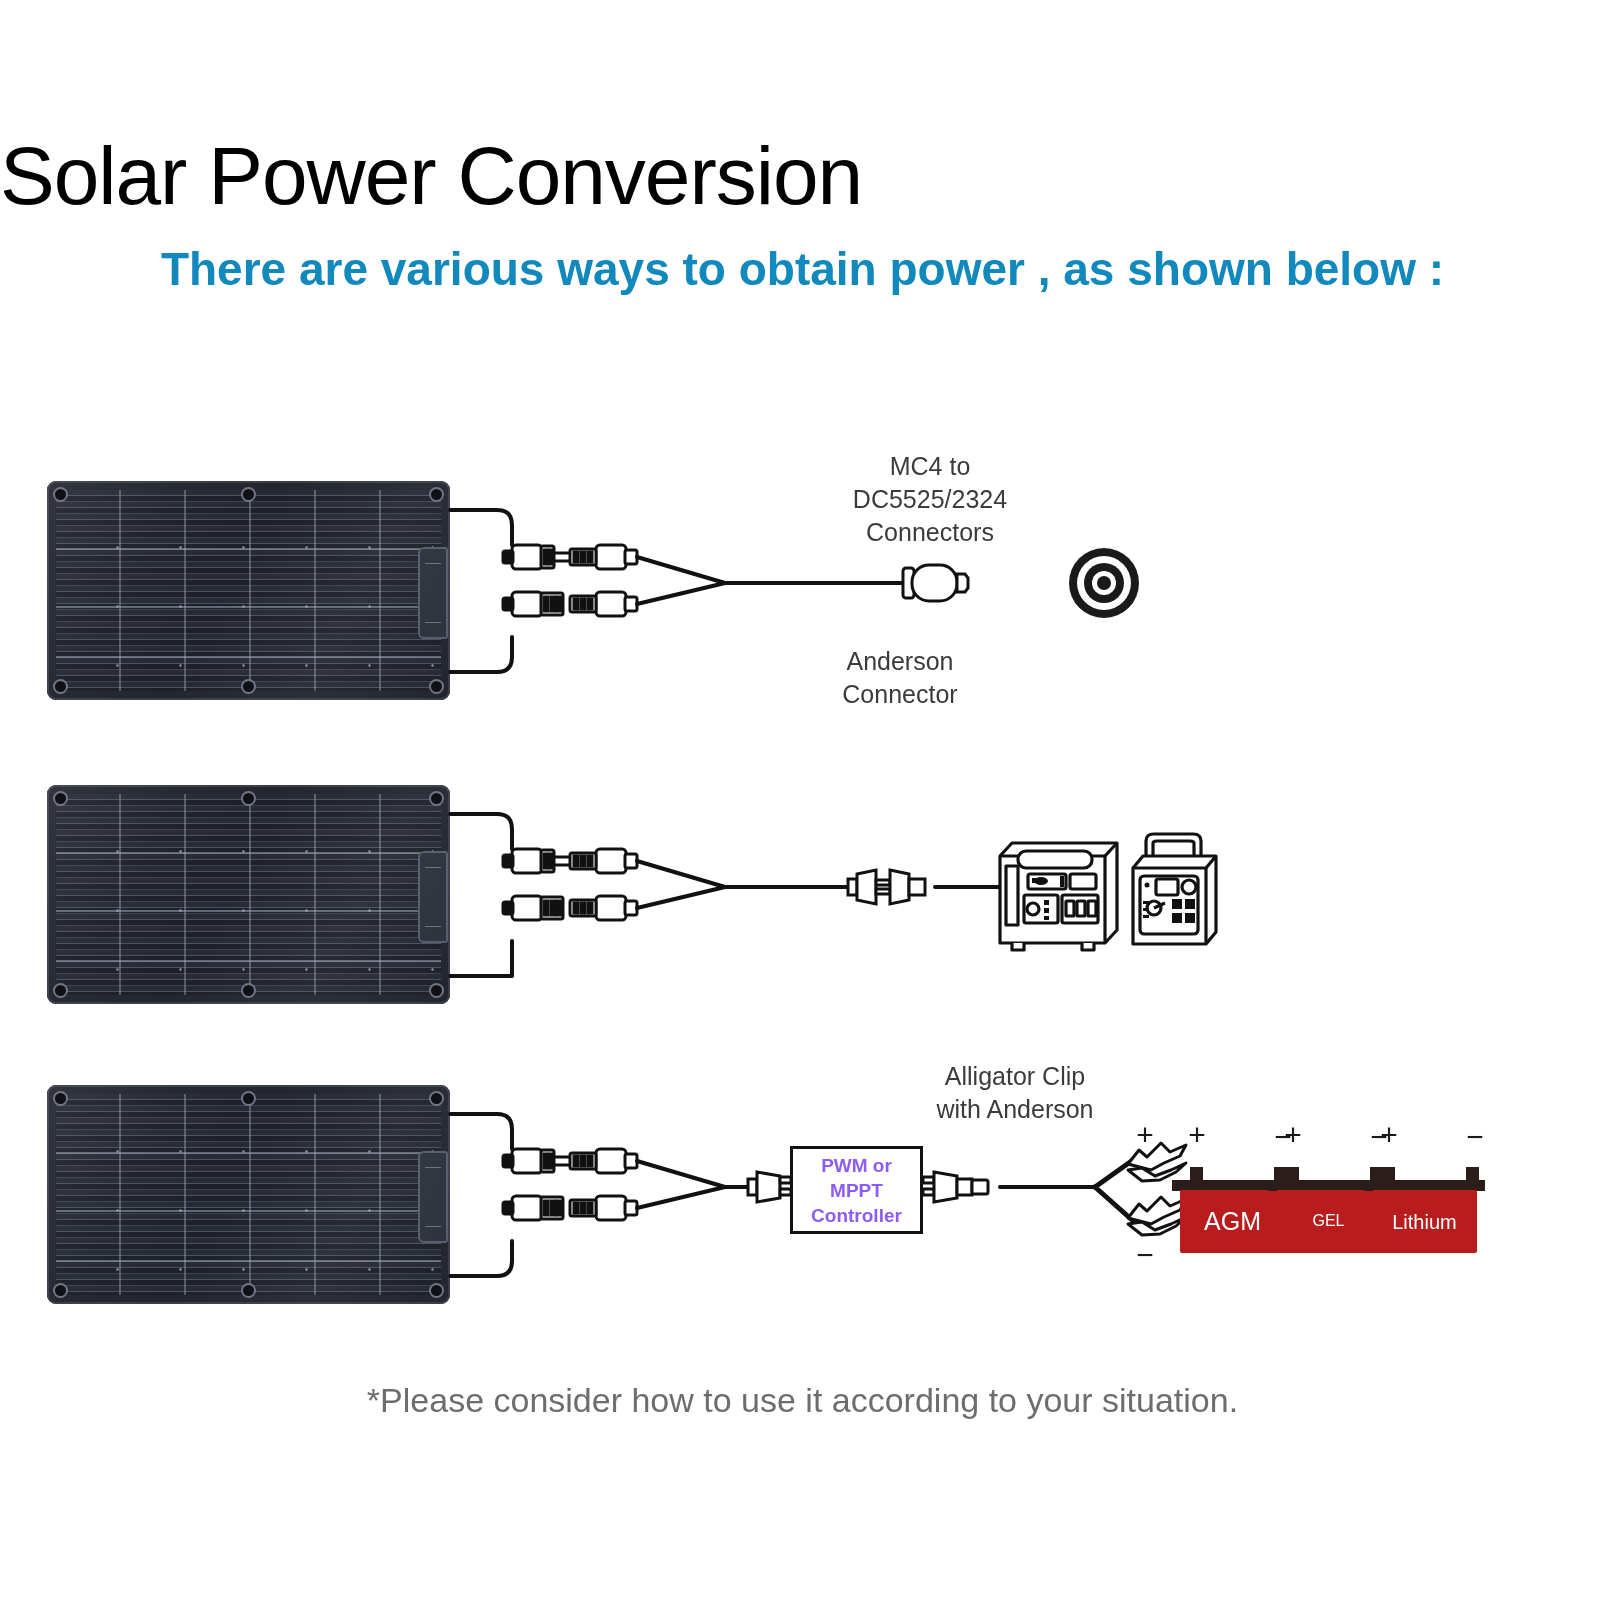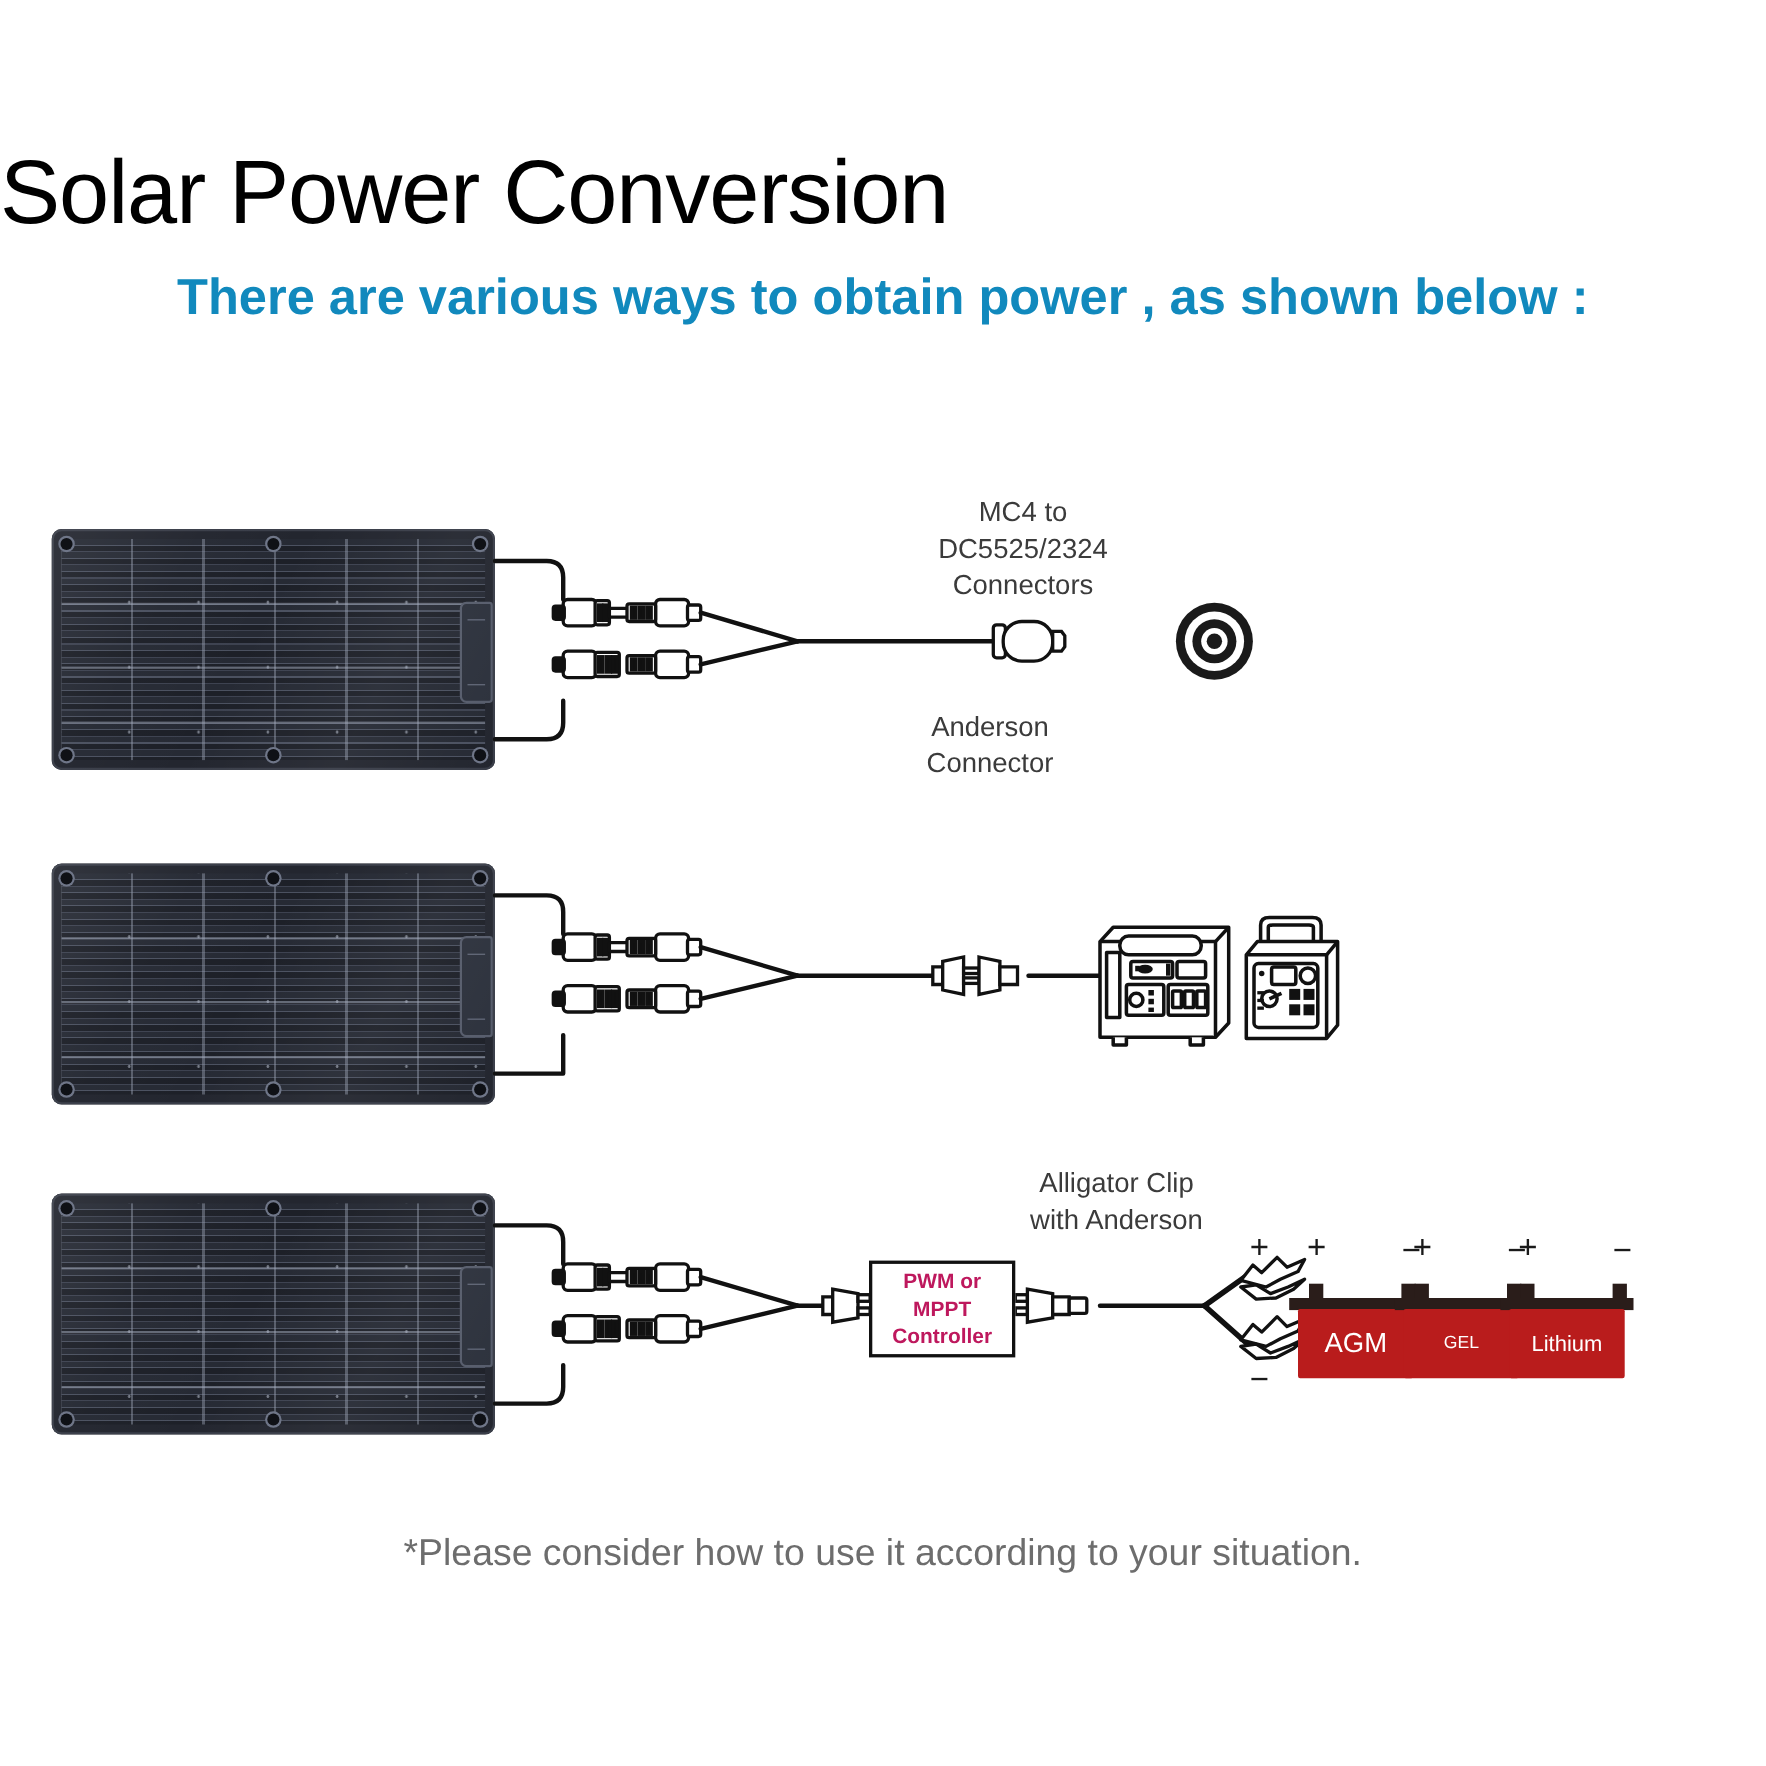--- a/index.html
+++ b/index.html
@@ -47,21 +47,20 @@
   }
   #footnote {
     position: absolute;
     left: 0; top: 1378px;
     width: 1605px;
     text-align: center;
     font-size: 34px;
     line-height: 44px;
     color: #6d6d6d;
     font-family: "Liberation Sans", sans-serif;
-    margin-top: 12px;
   }
 
   
   .row-label {
     position: absolute;
     text-align: center;
     font-size: 25px;
     line-height: 33px;
     color: #3b3b3b;
     font-family: "Liberation Sans", sans-serif;
@@ -196,21 +195,21 @@
     background: #ffffff;
     display: flex;
     align-items: center;
     justify-content: center;
   }
   #controller-box .ctl-text {
     text-align: center;
     font-size: 19px;
     line-height: 25px;
     font-weight: 700;
-    color: #be185d;
+    color: #8b5cf6;
     font-family: "Liberation Sans", sans-serif;
     white-space: pre-line;
   }
 </style>
 </head>
 <body>
 
 <div id="page">
 
   <div id="title">Solar Power Conversion</div>

